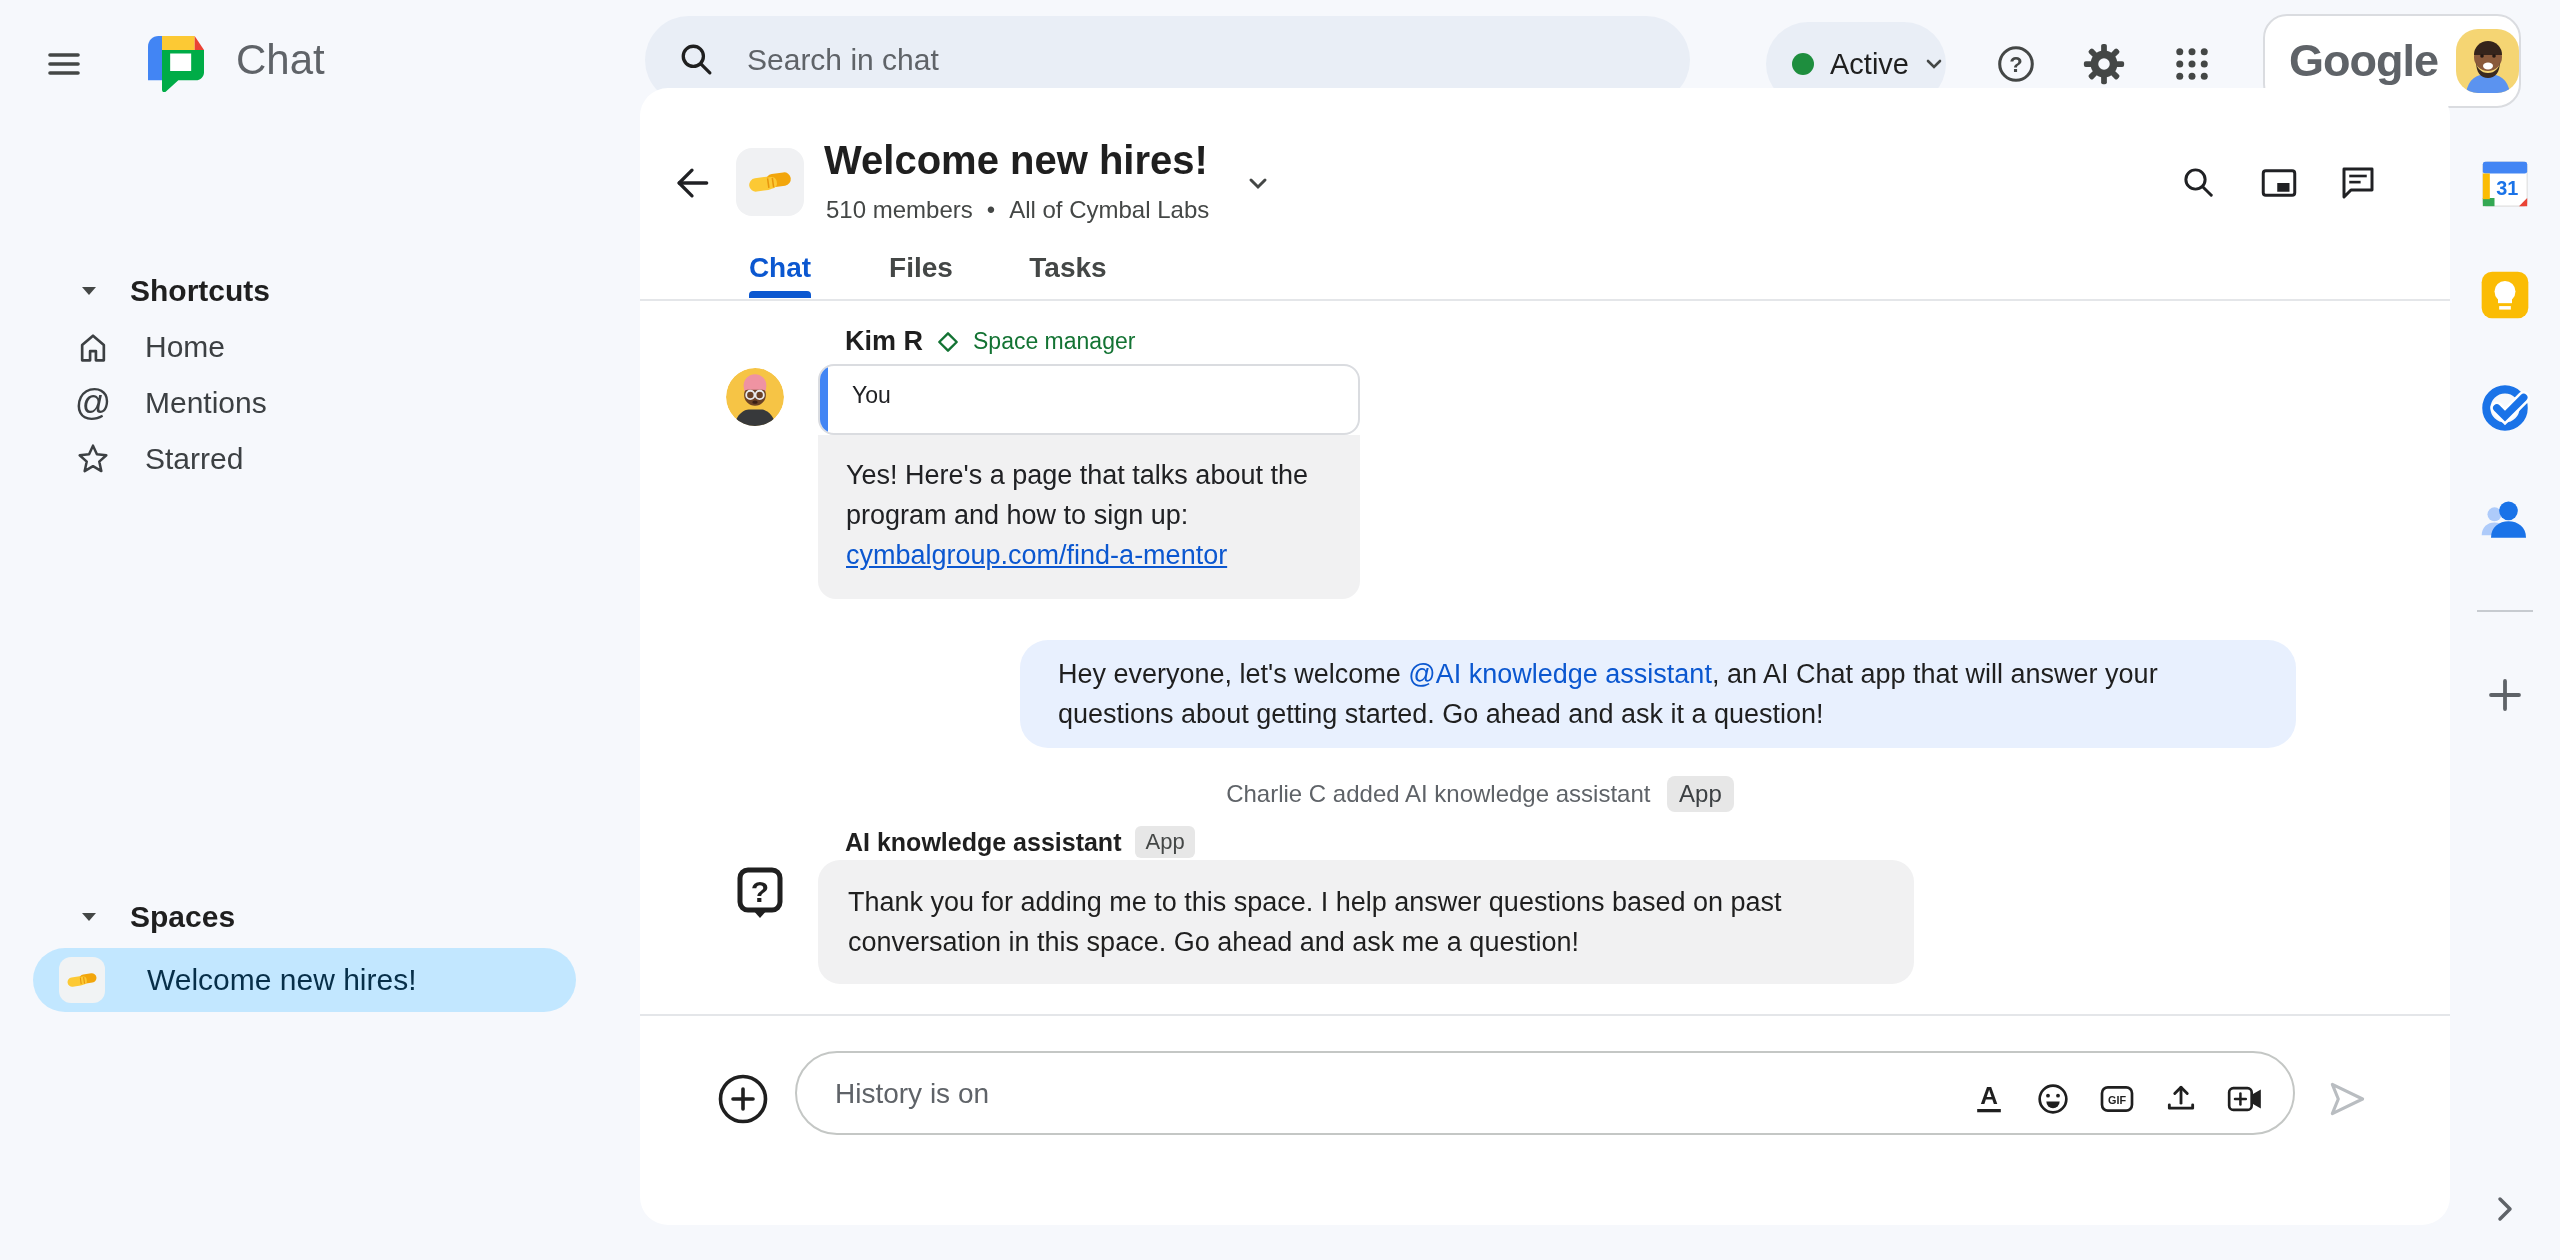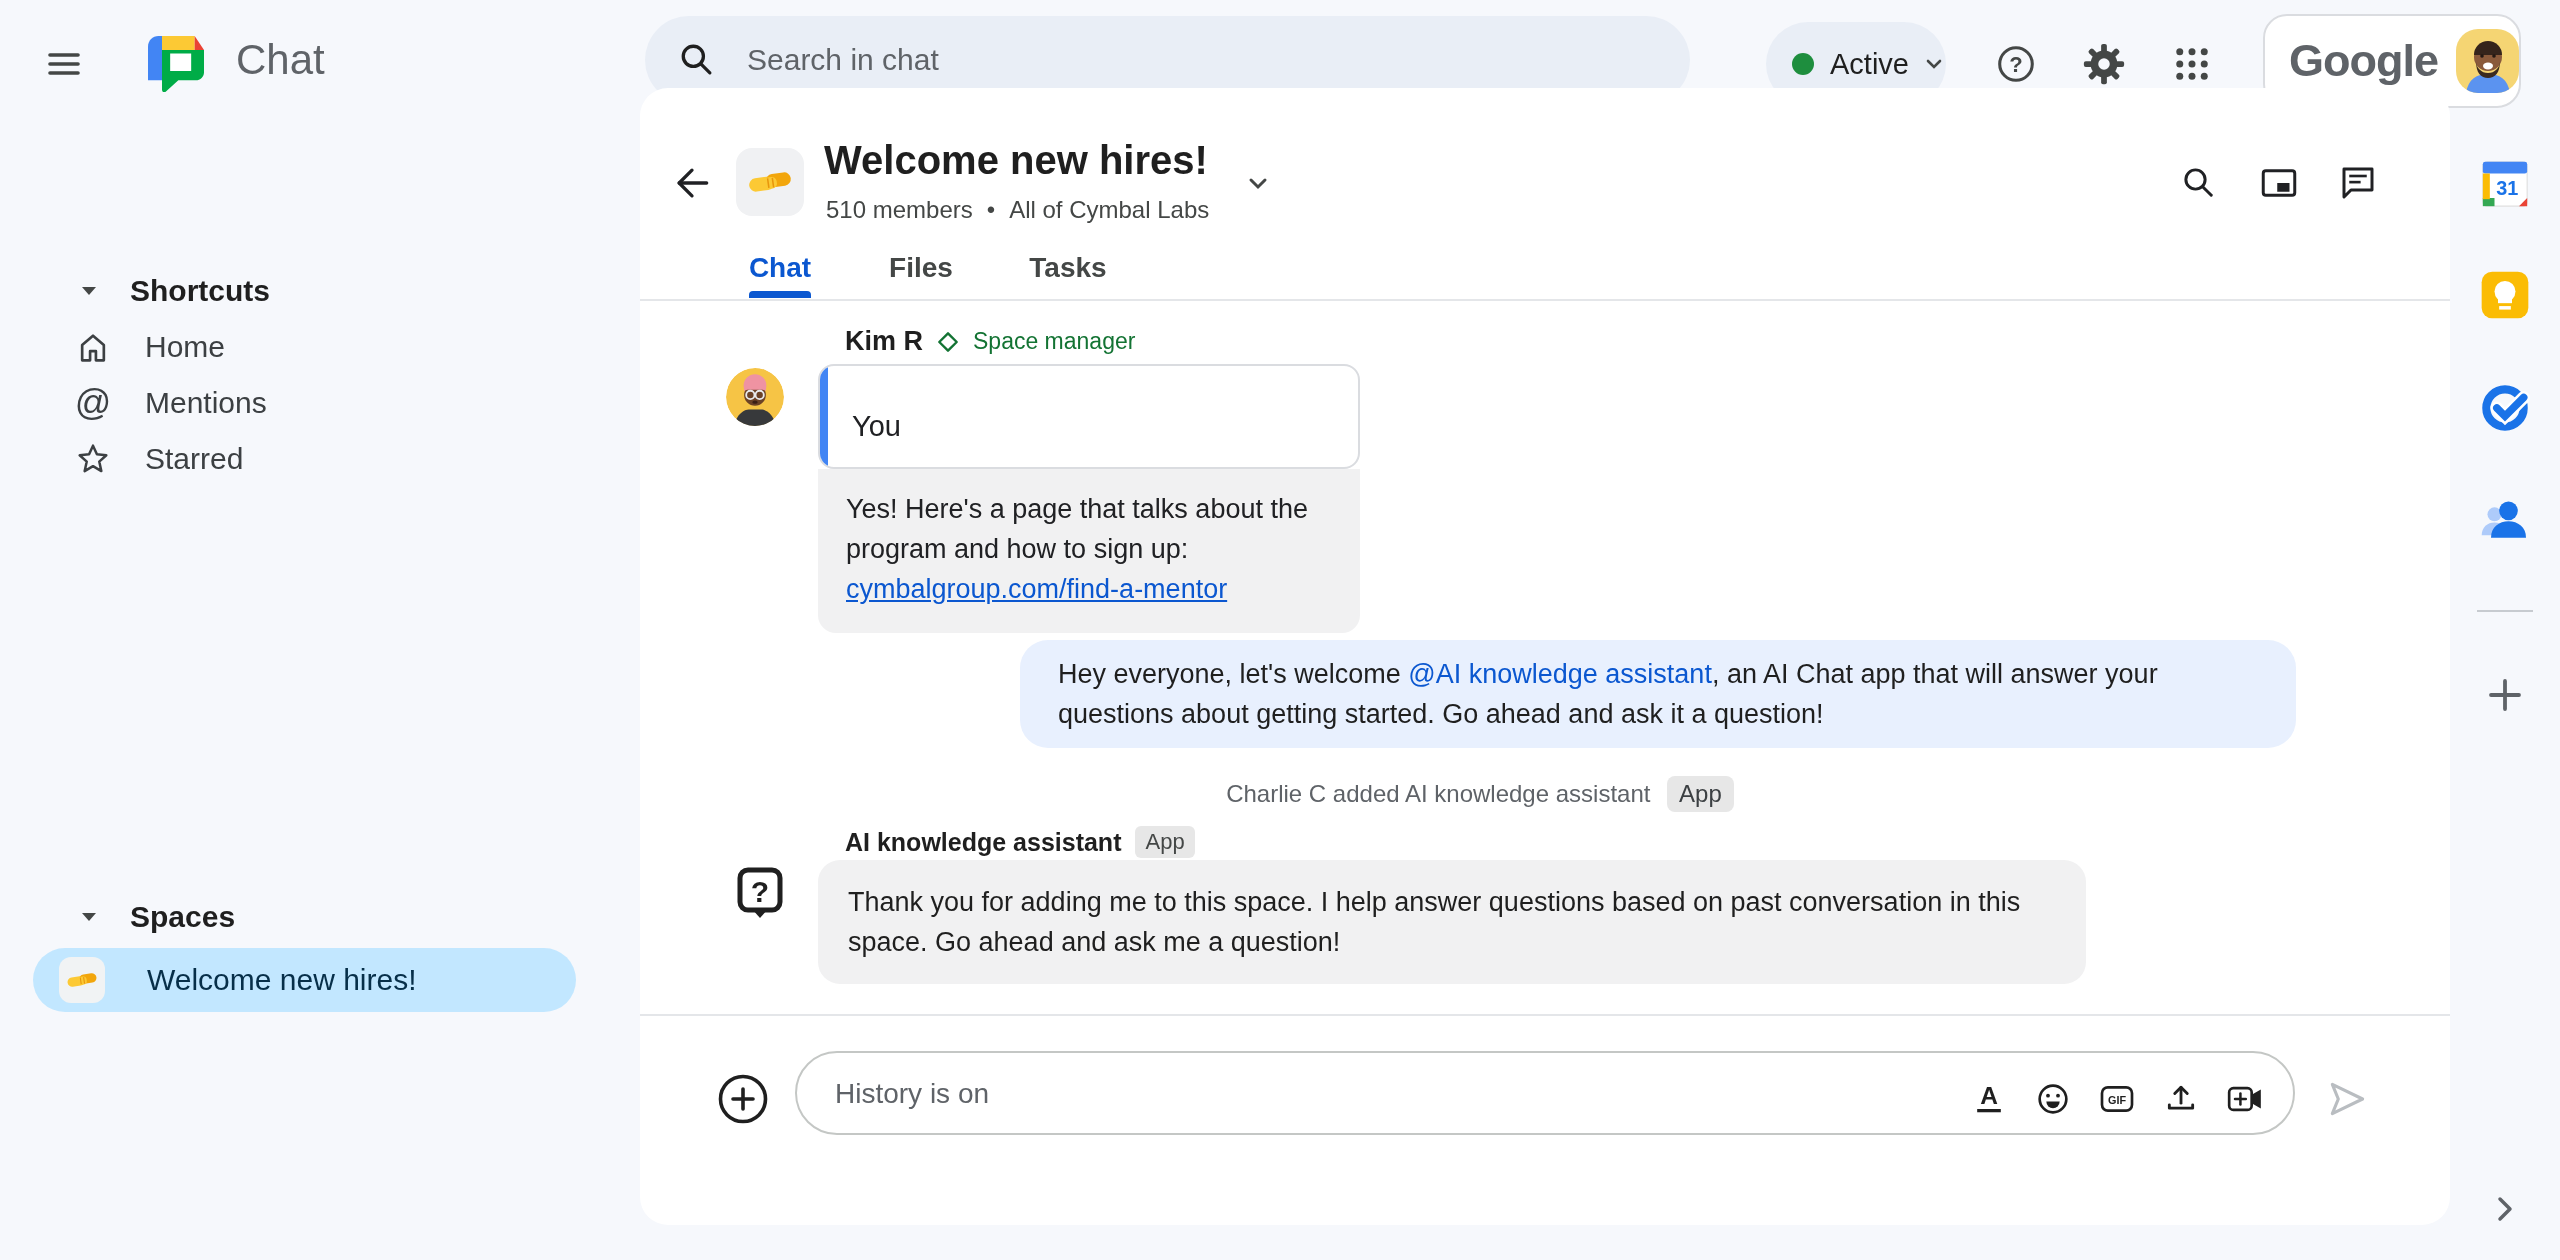--- a/index.html
+++ b/index.html
@@ -72,34 +72,34 @@
   
   .m-name-row{display:flex;align-items:center;gap:14px;}
   .m-name{font-size:27px;font-weight:bold;color:#1f1f1f;}
   .role{font-size:23px;color:#137333;}
   .avatar-c{border-radius:50%;overflow:hidden;}
   .quote-wrap{left:178px;top:276px;width:542px;}
   .quote-card{position:relative;background:#fff;border:2px solid #dadce0;border-radius:16px;
     padding:16px 24px 14px 32px;overflow:hidden;box-sizing:border-box;}
   .quote-card:before{content:"";position:absolute;left:0;top:0;bottom:0;width:8px;background:#4285f4;
     border-radius:10px 0 0 10px;}
-  .q-author{font-size:29px;color:#202124;margin-bottom:10px;margin-top:28px;}
+  .q-author{font-size:23px;color:#202124;margin-bottom:10px;}
   .q-text{font-size:27px;color:#5f6368;}
   .reply{background:#f1f1f2;border-radius:0 0 18px 18px;padding:20px 28px 24px 28px;
     font-size:27px;line-height:40px;color:#202124;}
   .link{color:#0b57d0;text-decoration:underline;cursor:pointer;}
   .bubble-blue{left:380px;top:552px;width:1276px;box-sizing:border-box;background:#e8f0fe;border-radius:28px;
     padding:14px 38px;font-size:27px;line-height:40px;color:#1f1f1f;}
   .mention{color:#0b57d0;cursor:pointer;}
   .sys-row{left:0;top:688px;width:1680px;text-align:center;font-size:24px;color:#5f6368;}
   .badge{display:inline-block;background:#e7e7e7;border-radius:8px;padding:4px 12px;color:#3c4043;margin-left:10px;}
   .m3-name-row{left:205px;top:738px;display:flex;align-items:center;}
   .m3-name{font-size:25px;font-weight:bold;color:#1f1f1f;}
   .badge-sm{display:inline-block;background:#e7e7e7;border-radius:6px;padding:3px 10px;color:#444746;font-size:22px;margin-left:14px;}
-  .bubble-gray{left:178px;top:772px;width:1268px;box-sizing:border-box;background:#f1f1f2;border-radius:22px;
+  .bubble-gray{left:178px;top:772px;width:1096px;box-sizing:border-box;background:#f1f1f2;border-radius:22px;
     padding:22px 30px;font-size:27px;line-height:40px;color:#1f1f1f;}
 
   
   .plus-btn{left:77px;top:985px;width:52px;height:52px;cursor:pointer;}
   .compose-pill{left:155px;top:963px;width:1500px;height:84px;border:2px solid #c4c7c5;border-radius:48px;
     background:#fff;box-sizing:border-box;}
   .compose-input{position:absolute;left:36px;top:0;height:100%;width:1100px;border:none;outline:none;
     background:transparent;font-family:"Liberation Sans",sans-serif;font-size:28px;color:#1f1f1f;}
   .compose-input::placeholder{color:#5f6368;}
   .compose-icons{position:absolute;right:26px;top:24px;display:flex;gap:20px;}

